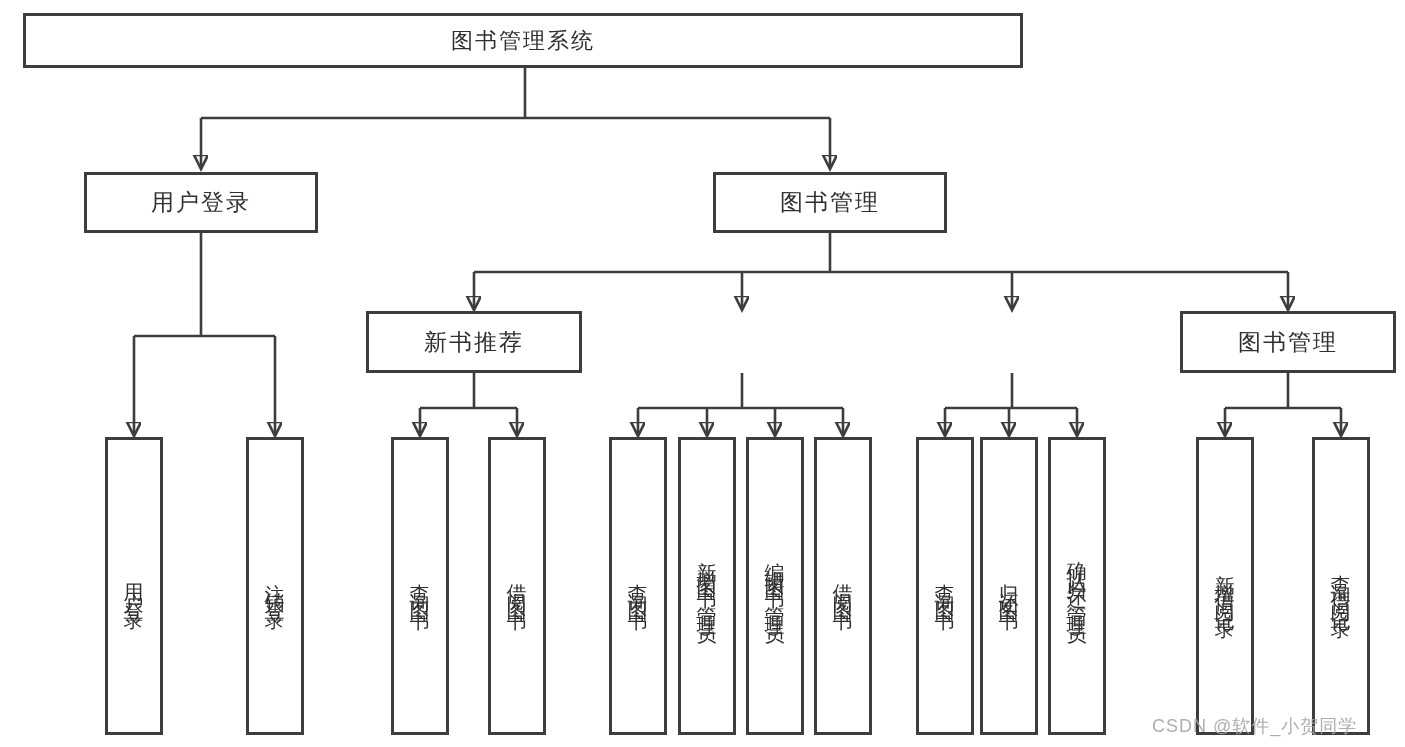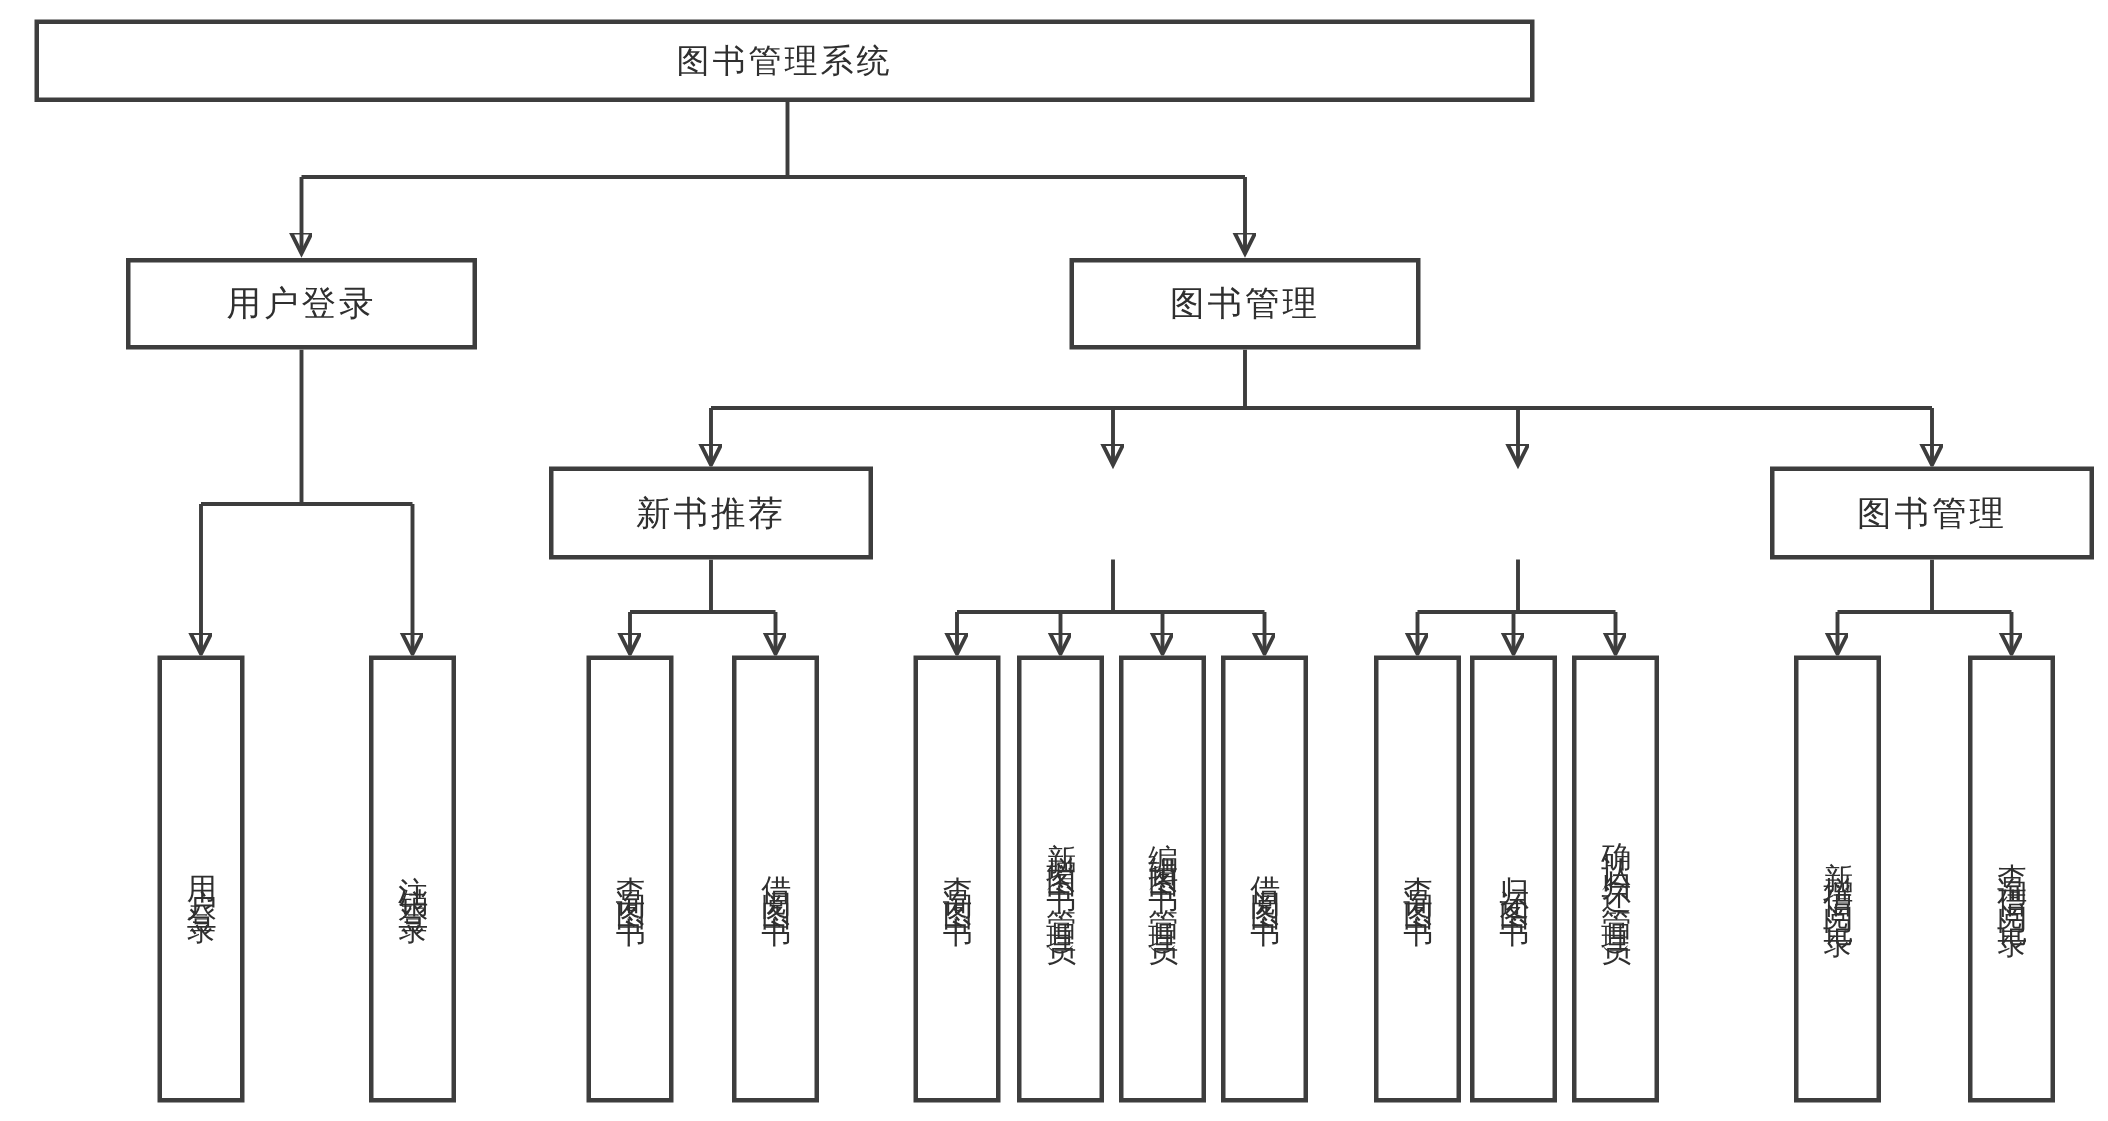--- a/index.html
+++ b/index.html
@@ -130,13 +130,14 @@
     <span class="lbl">确认归还（管理员）</span>
   </div>
 
   <div class="box leaf" style="left:1196px">
     <span class="lbl">新增借阅记录</span>
   </div>
   <div class="box leaf" style="left:1312px">
     <span class="lbl">查询借阅记录</span>
   </div>
 
+  <div class="watermark">CSDN @软件_小贺同学</div>
 </div>
 
 </body></html>

